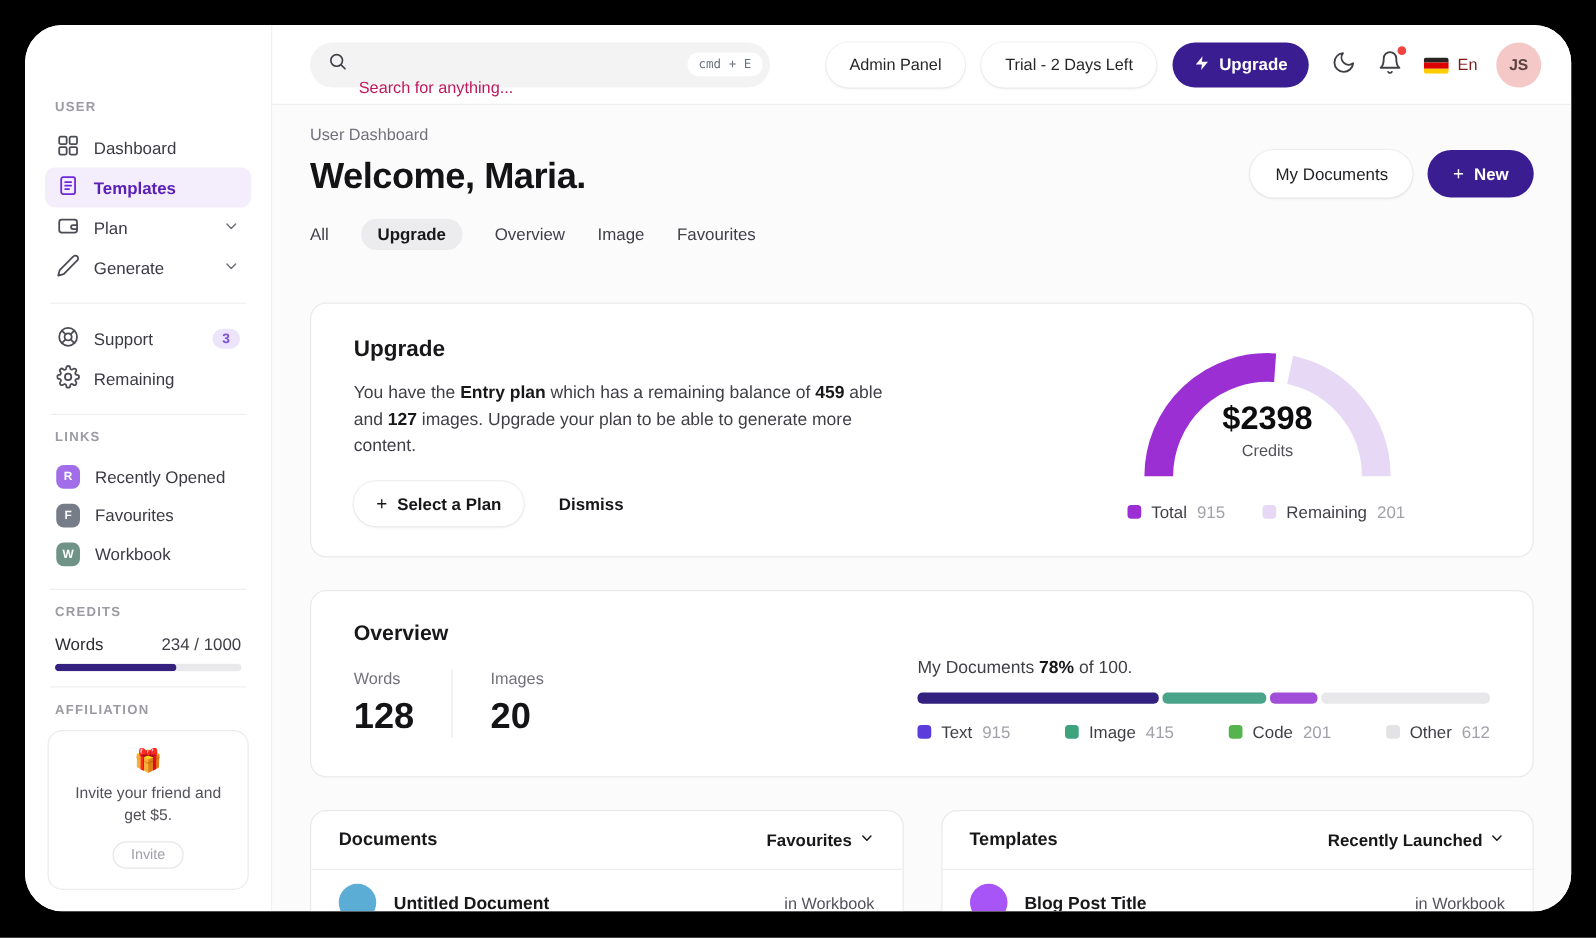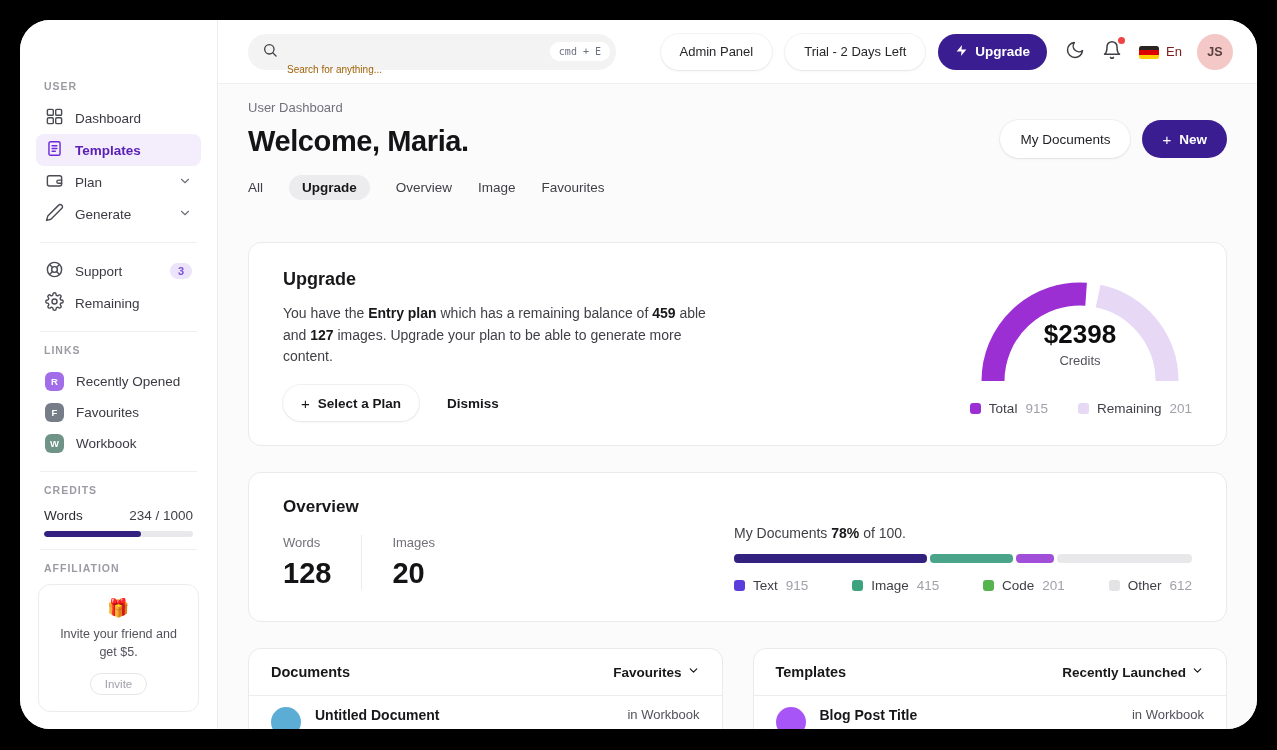--- a/index.html
+++ b/index.html
@@ -25,21 +25,21 @@
   .credit-fill { height:100%; border-radius:3px; }
   .aff-card { margin:0 2px; border:1px solid #ececf0; border-radius:12px; padding:14px 10px 16px; text-align:center; }
   .aff-emoji { font-size:18px; line-height:1; margin-bottom:8px; }
   .aff-text { font-size:12.5px; color:#52525b; line-height:1.45; width:120px; margin:0 auto 12px; }
   .aff-btn { display:inline-block; border:1px solid #e7e7ea; border-radius:14px; padding:4px 14px; font-size:11.5px; color:#a1a1aa; background:#fff; cursor:pointer; }
 
   
   .right-col { flex:1; display:flex; flex-direction:column; min-width:0; }
   .topbar { height:64px; flex:0 0 64px; display:flex; align-items:center; padding:0 24px 0 30px; background:#fff; border-bottom:1px solid #efeff2; }
   .search { width:368px; height:36px; background:#f3f3f4; border-radius:18px; display:flex; align-items:center; padding:0 6px 0 14px; gap:9px; cursor:text; }
-  .search .ph { flex:1; font-size:10px; color:#a16207;margin-top:36px; }
+  .search .ph { flex:1; font-size:13px; color:#be185d;margin-top:36px; }
   .kbd { background:#fff; border-radius:9px; padding:4px 9px; font-family:"DejaVu Sans Mono",monospace; font-size:10px; color:#6b7280; }
   .top-actions { margin-left:auto; display:flex; align-items:center; }
   .pill { height:36px; display:flex; align-items:center; padding:0 19px; background:#fff; border-radius:18px; box-shadow:0 0 0 1px rgba(0,0,0,0.04), 0 1px 3px rgba(0,0,0,0.07); font-size:13px; font-weight:500; color:#27272a; cursor:pointer; margin-right:13px; }
   .btn-primary { height:36px; display:flex; align-items:center; gap:7px; padding:0 17px; border-radius:18px; border:none; color:#fff; font-size:13.5px; font-weight:600; cursor:pointer; margin-right:18px; font-family:inherit; }
   .icon-btn { background:none; border:none; cursor:pointer; padding:0; margin-right:17px; position:relative; display:flex; }
   .dot { position:absolute; top:-3px; right:-3px; width:7px; height:7px; border-radius:50%; background:#ef4444; }
   .lang { display:flex; align-items:flex-end; gap:7px; cursor:pointer; margin-right:15px; font-size:13px; color:#7f1d1d; }
   .flag { width:20px; height:13px; border-radius:2.5px; overflow:hidden; display:flex; flex-direction:column; }
   .flag i { flex:1; }
   .avatar { width:36px; height:36px; border-radius:50%; background:#f4c8c7; color:#5b4040; font-size:12.5px; font-weight:700; display:flex; align-items:center; justify-content:center; cursor:pointer; }
@@ -60,21 +60,21 @@
   .card { background:#fff; border:1px solid #eaeaee; border-radius:13px; }
 
   
   .upgrade-card { margin-top:42px; padding:26px 34px 24px; display:flex; }
   .upgrade-card h3 { font-size:18px; font-weight:700; color:#18181b; margin-bottom:13px; }
   .upgrade-body { font-size:14px; color:#3f3f46; line-height:1.55; max-width:425px; margin-bottom:17px; }
   .upgrade-body b { color:#18181b; }
   .upgrade-actions { display:flex; align-items:center; gap:28px; }
   .btn-plan { height:36px; display:flex; align-items:center; gap:8px; padding:0 18px; background:#fff; border-radius:18px; box-shadow:0 0 0 1px rgba(0,0,0,0.05), 0 1px 3px rgba(0,0,0,0.06); border:none; font-size:13.5px; font-weight:600; color:#18181b; cursor:pointer; font-family:inherit; }
   .btn-dismiss { background:none; border:none; font-size:13.5px; font-weight:600; color:#18181b; cursor:pointer; font-family:inherit; }
-  .gauge-wrap { margin-left:auto; width:290px; display:flex; flex-direction:column; align-items:flex-end; }
+  .gauge-wrap { margin-left:auto; width:290px; display:flex; flex-direction:column; align-items:flex-start; }
   .gauge { position:relative; width:224px; }
   .gauge-center { position:absolute; left:0; right:0; top:50px; text-align:center; }
   .gauge-value { font-size:26px; font-weight:800; color:#0d0d0f; }
   .gauge-label { font-size:13px; color:#52525b; margin-top:3px; }
   .legend-row { display:flex; gap:30px; margin-top:12px; }
   .legend-item { display:flex; align-items:center; gap:8px; font-size:13.5px; color:#3f3f46; }
   .legend-sq { width:11px; height:11px; border-radius:3px; }
   .legend-val { color:#a1a1aa; }
 
   
@@ -91,21 +91,21 @@
   .stack-bar { display:flex; gap:3px; height:9px; }
   .seg { height:100%; border-radius:4px; }
   .stack-legend { display:flex; justify-content:space-between; margin-top:15px; }
   .stack-legend .legend-item { font-size:13.5px; }
 
   
   .bottom-grid { margin-top:26px; display:grid; grid-template-columns:1fr 1fr; gap:30px; }
   .list-card-head { display:flex; align-items:center; justify-content:space-between; padding:15px 22px; border-bottom:1px solid #ededf0; }
   .list-card-title { font-size:14.5px; font-weight:600; color:#18181b; }
   .filter { display:flex; align-items:center; gap:5px; font-size:13.5px; font-weight:600; color:#18181b; cursor:pointer; }
-  .list-row { display:flex; align-items:flex-start; padding:11px 22px; cursor:pointer; }
+  .list-row { display:flex; align-items:center; padding:11px 22px; cursor:pointer; }
   .row-avatar { width:30px; height:30px; border-radius:50%; flex:0 0 30px; }
   .row-name { font-size:14px; font-weight:600; color:#18181b; margin-left:14px; }
   .row-loc { margin-left:auto; font-size:13px; color:#52525b; }
 </style>
 </head>
 <body>
 
 <div class="window">
 
   <aside class="sidebar">

